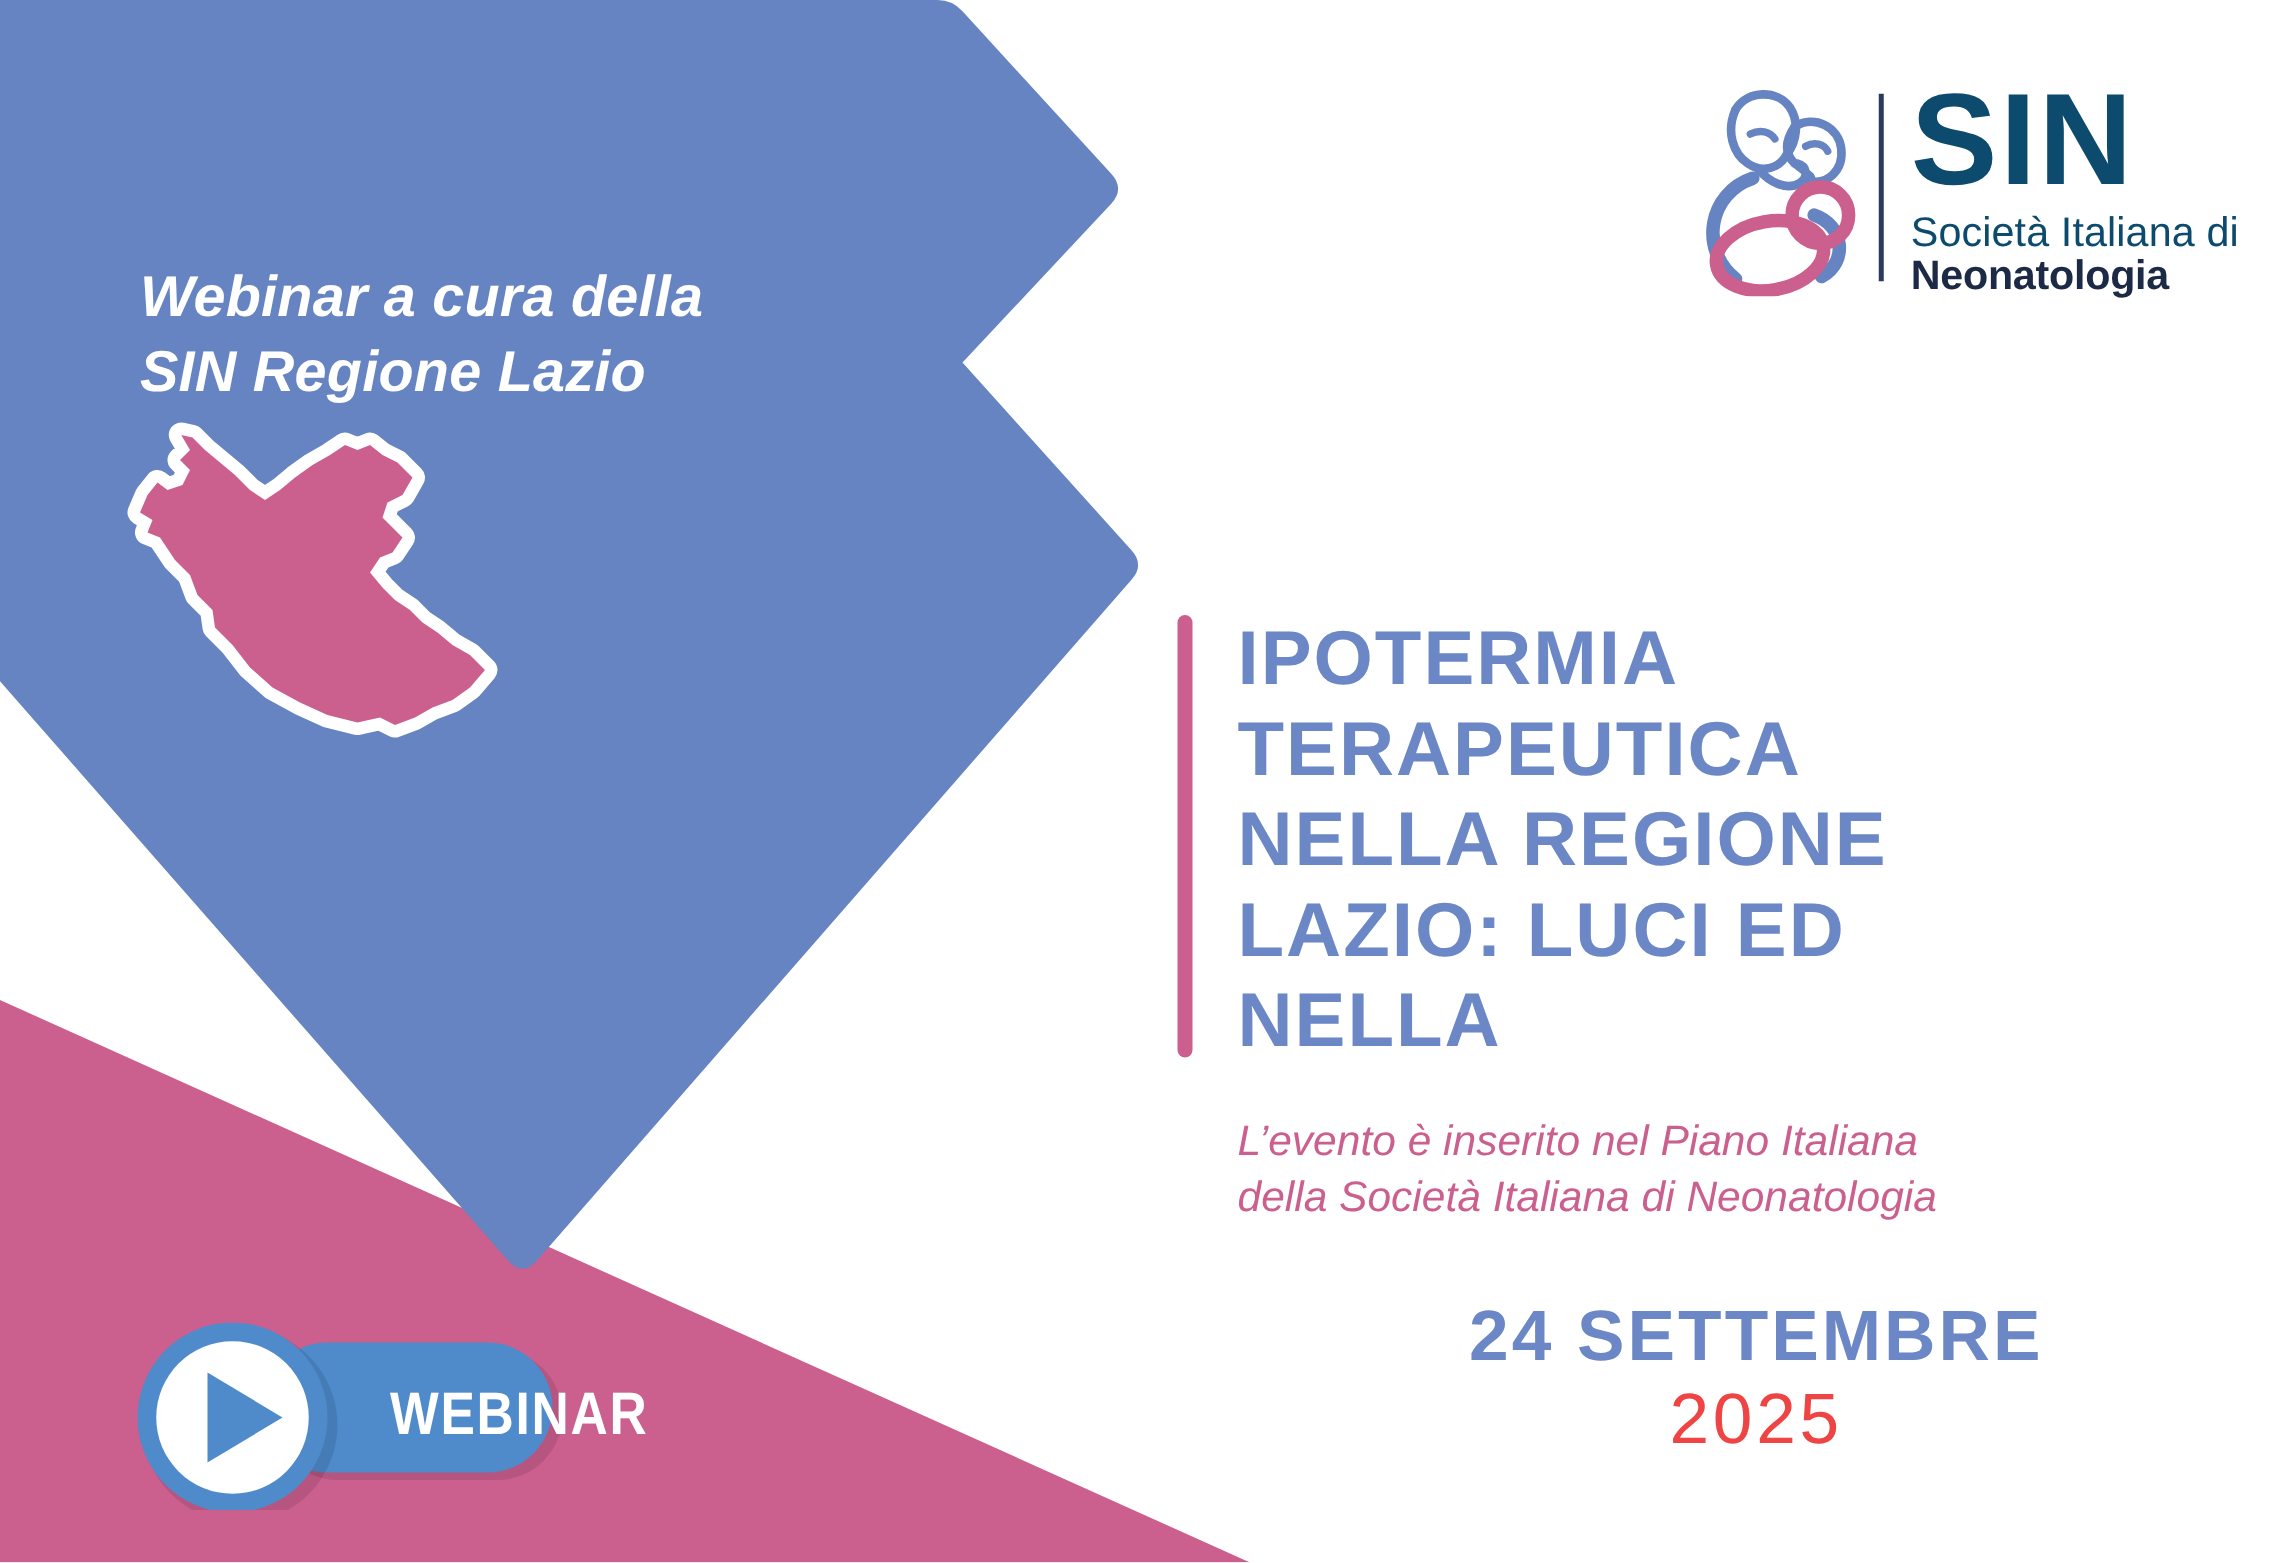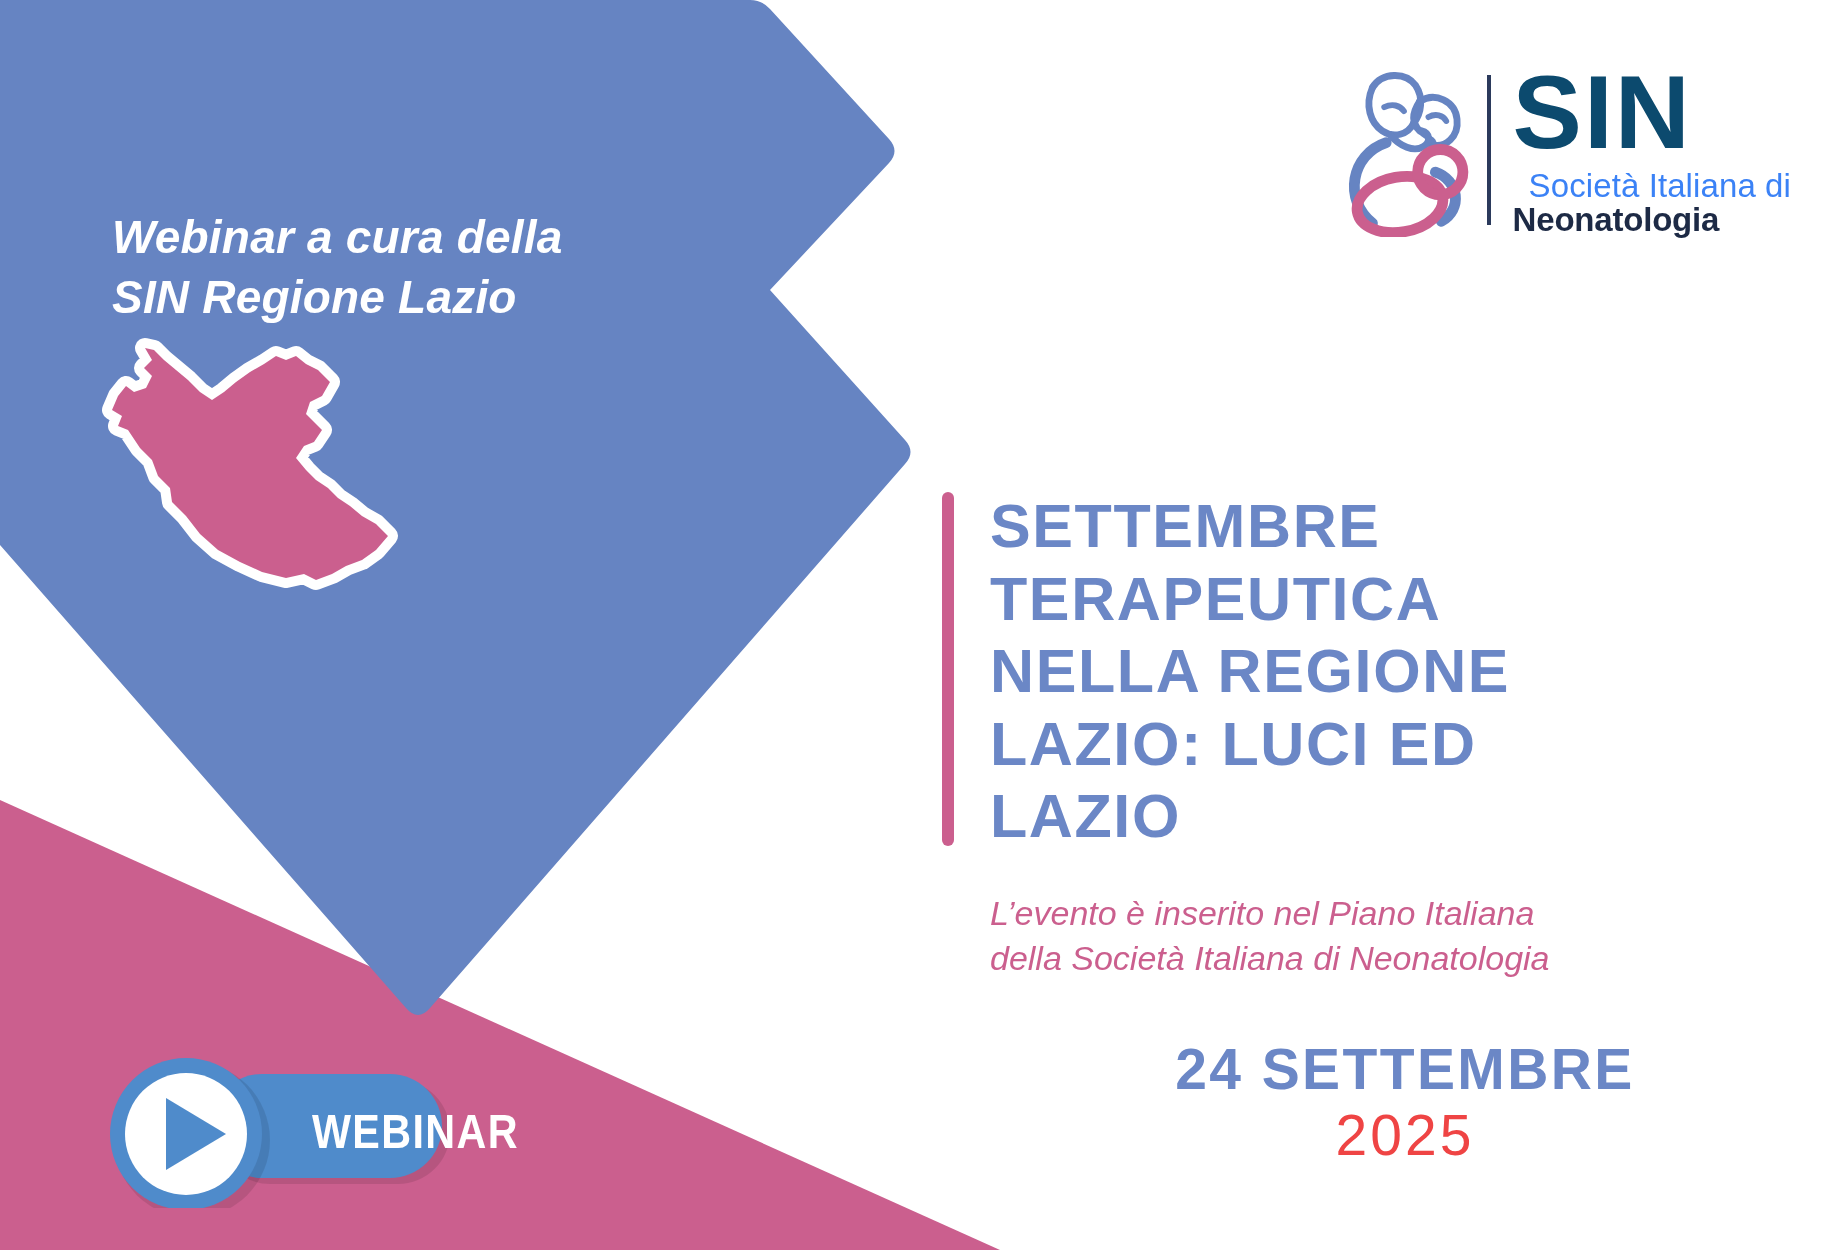--- a/index.html
+++ b/index.html
@@ -71,24 +71,23 @@
   }
   #logo .sin{
     font-size:104px;
     font-weight:bold;
     color:#0c4a6e;
     letter-spacing:2px;
     line-height:0.95;
   }
   #logo .sub1{
     font-size:33px;
-    color:#3b82f6;
+    color:#0c4a6e;
     margin-top:8px;
     letter-spacing:0.1px;
-    margin-left:16px;
   }
   #logo .sub2{
     font-size:33px;
     color:#1d2a45;
     font-weight:bold;
     letter-spacing:-0.2px;
     margin-top:1px;
   }
 
   
@@ -283,25 +282,25 @@
     <div class="wordblock">
       <div class="sin">SIN</div>
       <div class="sub1">Società Italiana di</div>
       <div class="sub2">Neonatologia</div>
     </div>
   </div>
 
   <div id="accent-rule"></div>
   <div id="title-block">
     <h1 id="event-title">
-      <span class="t-line">SETTEMBRE</span>
+      <span class="t-line">IPOTERMIA</span>
       <span class="t-line">TERAPEUTICA</span>
       <span class="t-line">NELLA REGIONE</span>
       <span class="t-line">LAZIO: LUCI ED</span>
-      <span class="t-line">LAZIO</span>
+      <span class="t-line">NELLA</span>
     </h1>
     <p id="event-note">
       <span class="n-line">L’evento è inserito nel Piano Italiana</span>
       <span class="n-line">della Società Italiana di Neonatologia</span>
     </p>
   </div>
 
   <div id="date-block">
     <span id="date-day">24 SETTEMBRE</span>
     <span id="date-year">2025</span>

